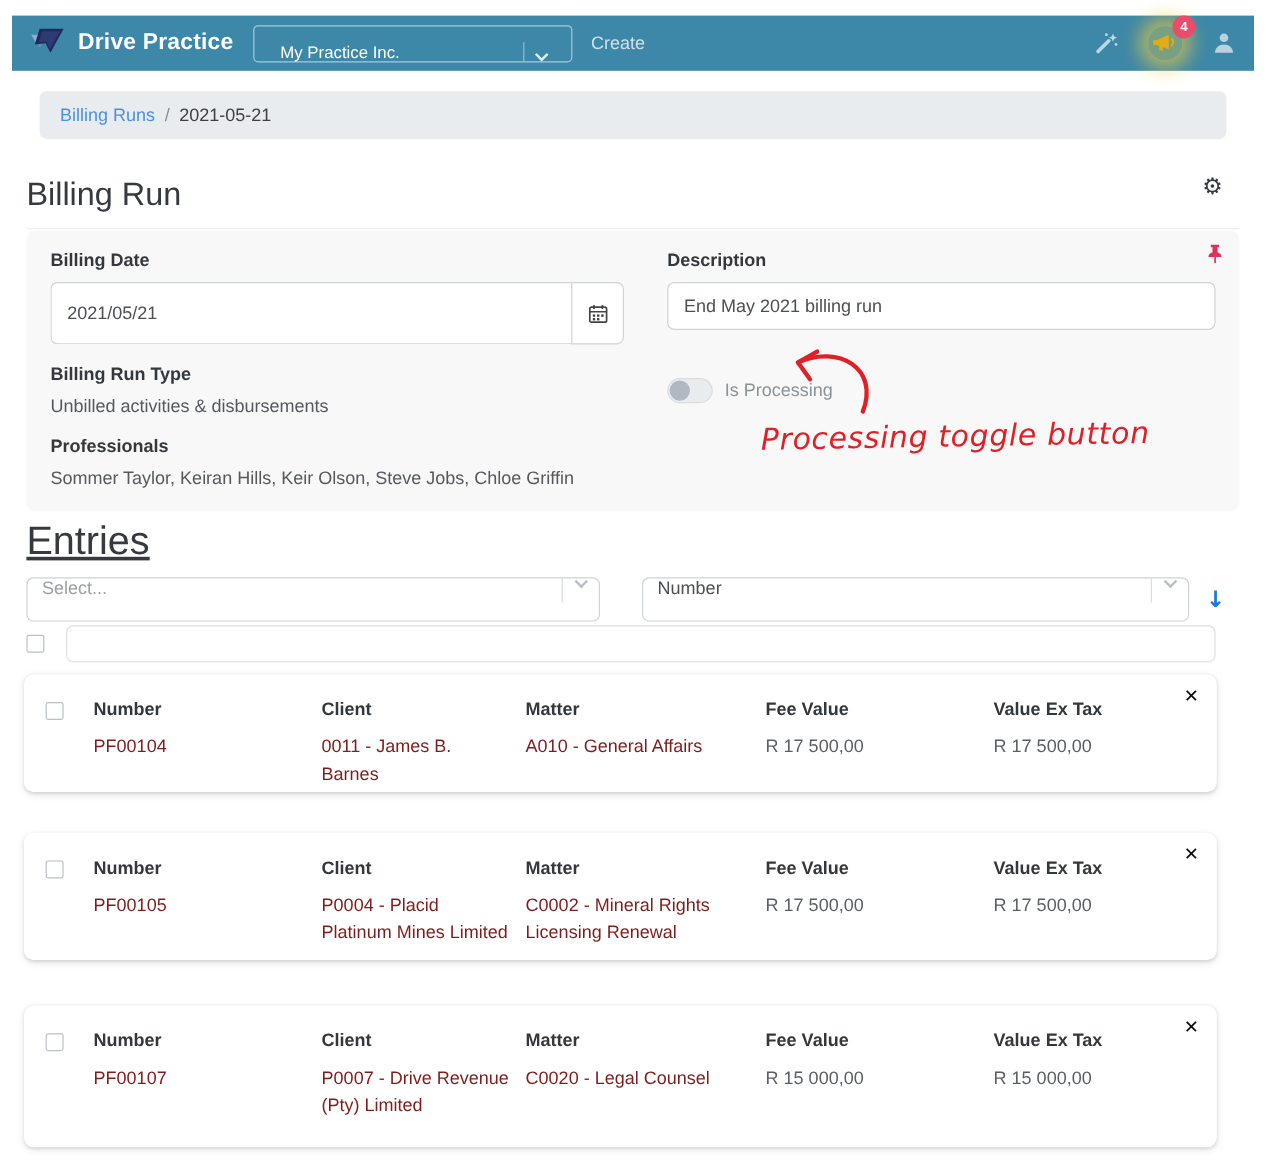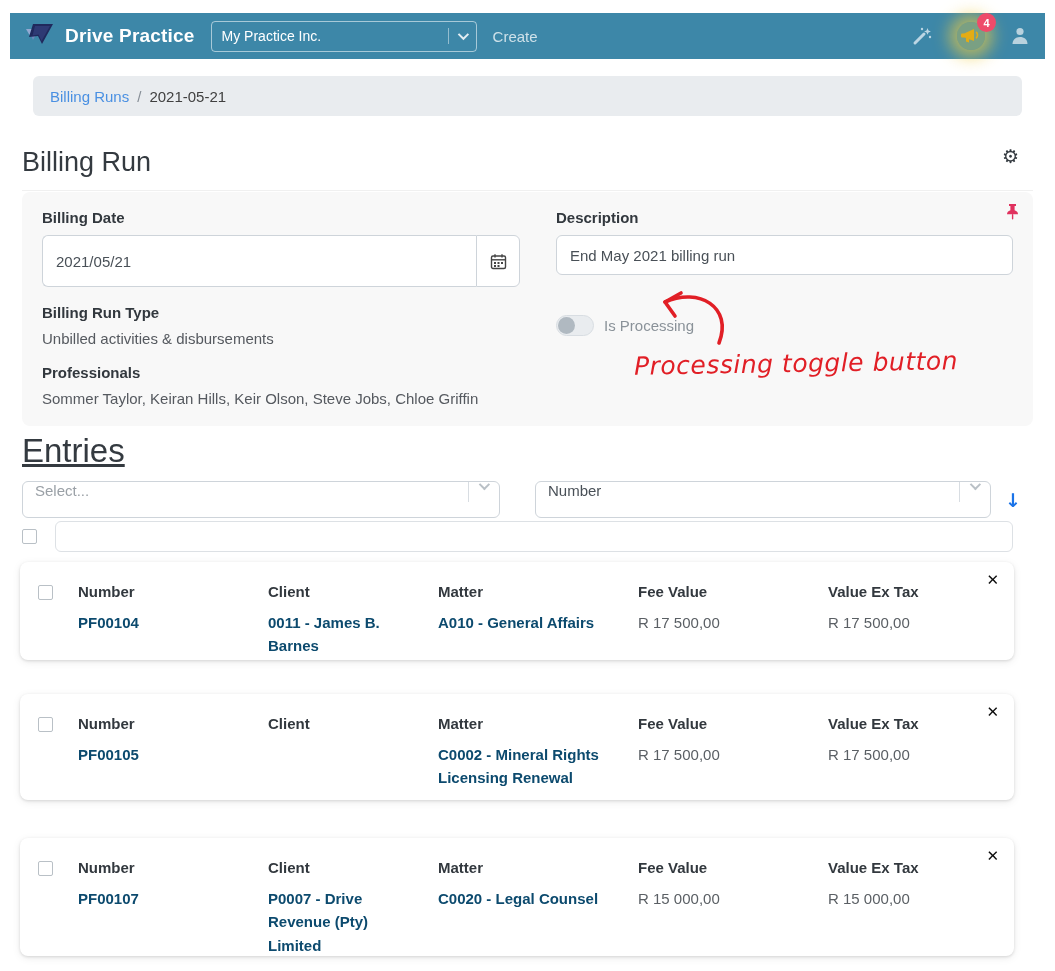--- a/index.html
+++ b/index.html
@@ -10,21 +10,21 @@
   }
   
   .navbar {
     position:absolute; left:10px; right:10px; top:13px; height:46px;
     background:#3d87a8; display:flex; align-items:center; padding:0 14px;
   }
   .brand { display:flex; align-items:center; gap:9px; cursor:pointer; }
   .brand-name { color:#fff; font-size:19px; font-weight:600; letter-spacing:.2px; }
   .practice-select {
     margin-left:16px; width:266px; height:31px; border:1px solid rgba(255,255,255,.55);
-    border-radius:4px; display:flex; align-items:center; padding:0 10px; cursor:pointer;
+    border-radius:4px; display:flex; align-items:flex-end; padding:0 22px; cursor:pointer;
   }
   .practice-select .val { color:#fff; font-size:14px; flex:1; }
   .vsep { width:1px; height:16px; background:rgba(255,255,255,.45); margin:0 9px; }
   .chev { width:8px; height:8px; border-right:2px solid rgba(255,255,255,.85);
     border-bottom:2px solid rgba(255,255,255,.85); transform:rotate(45deg) translateY(-2px); }
   .create-link { color:rgba(255,255,255,.75); font-size:15px; margin-left:16px; cursor:pointer; }
   .nav-right { margin-left:auto; display:flex; align-items:center; gap:24px; }
   .nav-icon { cursor:pointer; display:flex; align-items:center; }
   .megaphone-wrap { position:relative; width:28px; height:28px; display:flex; align-items:center; justify-content:center;
     border-radius:50%; box-shadow:0 0 16px 8px rgba(238,205,64,.65); background:rgba(238,205,64,.35); }
@@ -115,21 +115,21 @@
     position:absolute; left:20px; right:41px; background:#fff; border-radius:8px;
     box-shadow:0 1px 3px rgba(0,0,0,.12), 0 2px 8px rgba(0,0,0,.08);
     padding:21px 18px 34px 18px;
   }
   .ec-1 { top:562px; height:98px; }
   .ec-2 { top:694px; height:106px; }
   .ec-3 { top:838px; height:118px; }
   .entry-grid { display:grid; grid-template-columns:40px 190px 170px 200px 190px 1fr; }
   .col-head { font-size:15px; font-weight:700; color:#32383e; }
   .cell-val { margin-top:11px; font-size:15px; line-height:1.55; padding-right:14px; }
-  .cell-val a { color:#0c4a6e; text-decoration:none; cursor:pointer;font-weight:bold; }
+  .cell-val a { color:#7f1d1d; text-decoration:none; cursor:pointer; }
   .money { color:#5a5f64; }
   .entry-check { padding-top:2px; }
   .close-x {
     position:absolute; top:11px; right:15px; font-size:15px; font-weight:900; color:#0b0b0b;
     cursor:pointer; font-family:"DejaVu Sans", sans-serif; line-height:1;
   }
 </style>
 </head>
 <body>
 
@@ -298,20 +298,21 @@
 <div class="entry-card ec-2">
   <span class="close-x">✕</span>
   <div class="entry-grid">
     <div class="entry-check"><input type="checkbox" style=""></div>
     <div>
         <div class="col-head">Number</div>
       <div class="cell-val"><a>PF00105</a></div>
       </div>
     <div>
         <div class="col-head">Client</div>
+      <div class="cell-val"><a>P0004 - Placid Platinum Mines Limited</a></div>
       </div>
     <div>
         <div class="col-head">Matter</div>
       <div class="cell-val"><a>C0002 - Mineral Rights Licensing Renewal</a></div>
       </div>
     <div>
         <div class="col-head">Fee Value</div>
       <div class="cell-val money">R 17 500,00</div>
       </div>
     <div>

